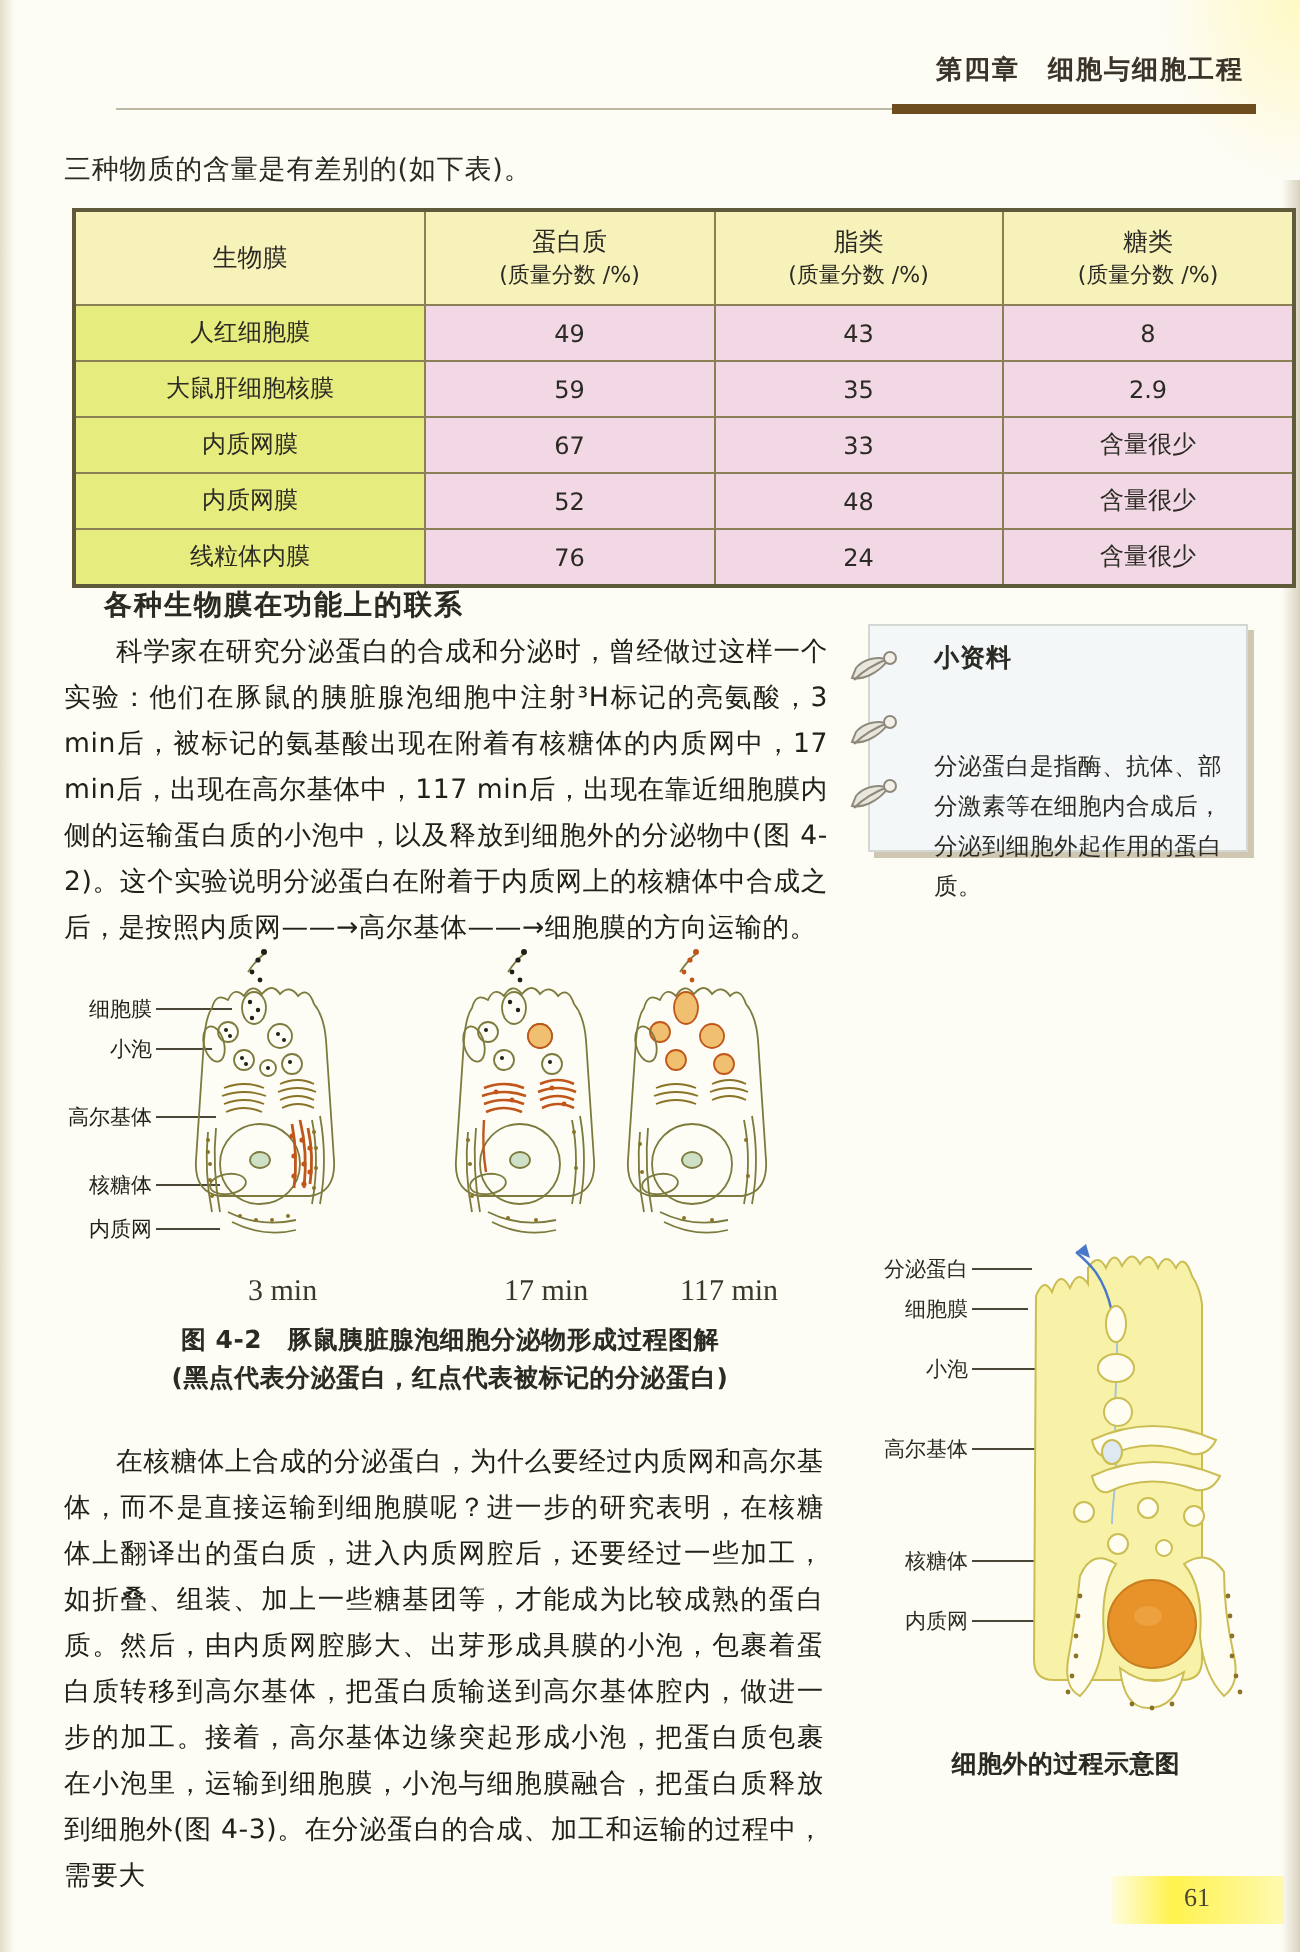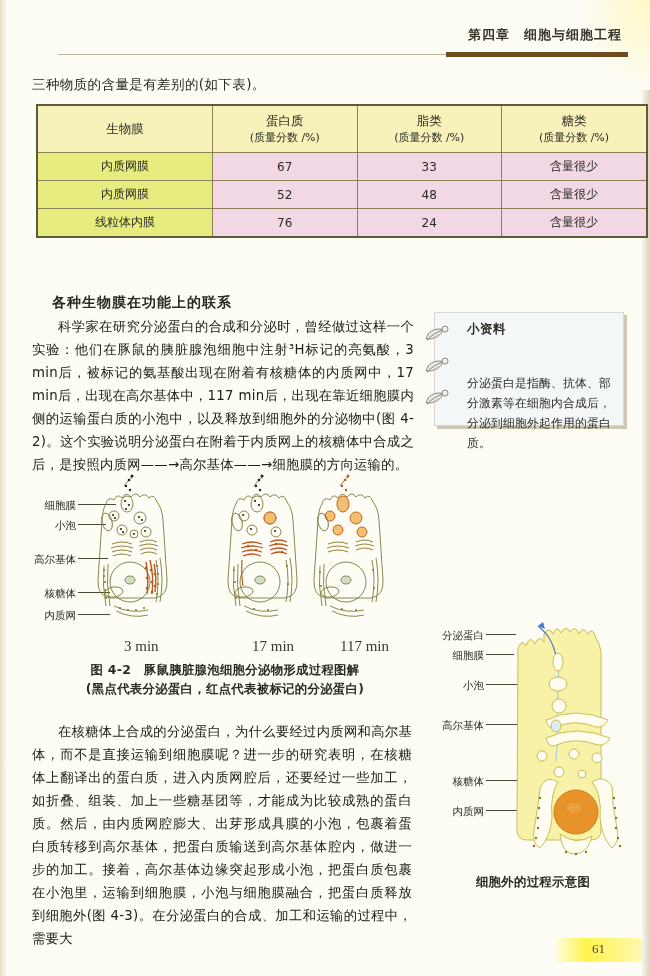--- a/index.html
+++ b/index.html
@@ -113,20 +113,32 @@
         <span>脂类</span>
         <span class="u">(质量分数 /%)</span>
       </td>
       <td>
         <span>糖类</span>
         <span class="u">(质量分数 /%)</span>
       </td>
     </tr>
   </thead>
   <tbody>
+    <tr>
+      <td class="rowhead">人红细胞膜</td>
+      <td class="val">49</td>
+      <td class="val">43</td>
+      <td class="val">8</td>
+    </tr>
+    <tr>
+      <td class="rowhead">大鼠肝细胞核膜</td>
+      <td class="val">59</td>
+      <td class="val">35</td>
+      <td class="val">2.9</td>
+    </tr>
     <tr>
       <td class="rowhead">内质网膜</td>
       <td class="val">67</td>
       <td class="val">33</td>
       <td class="val">含量很少</td>
     </tr>
     <tr>
       <td class="rowhead">内质网膜</td>
       <td class="val">52</td>
       <td class="val">48</td>

